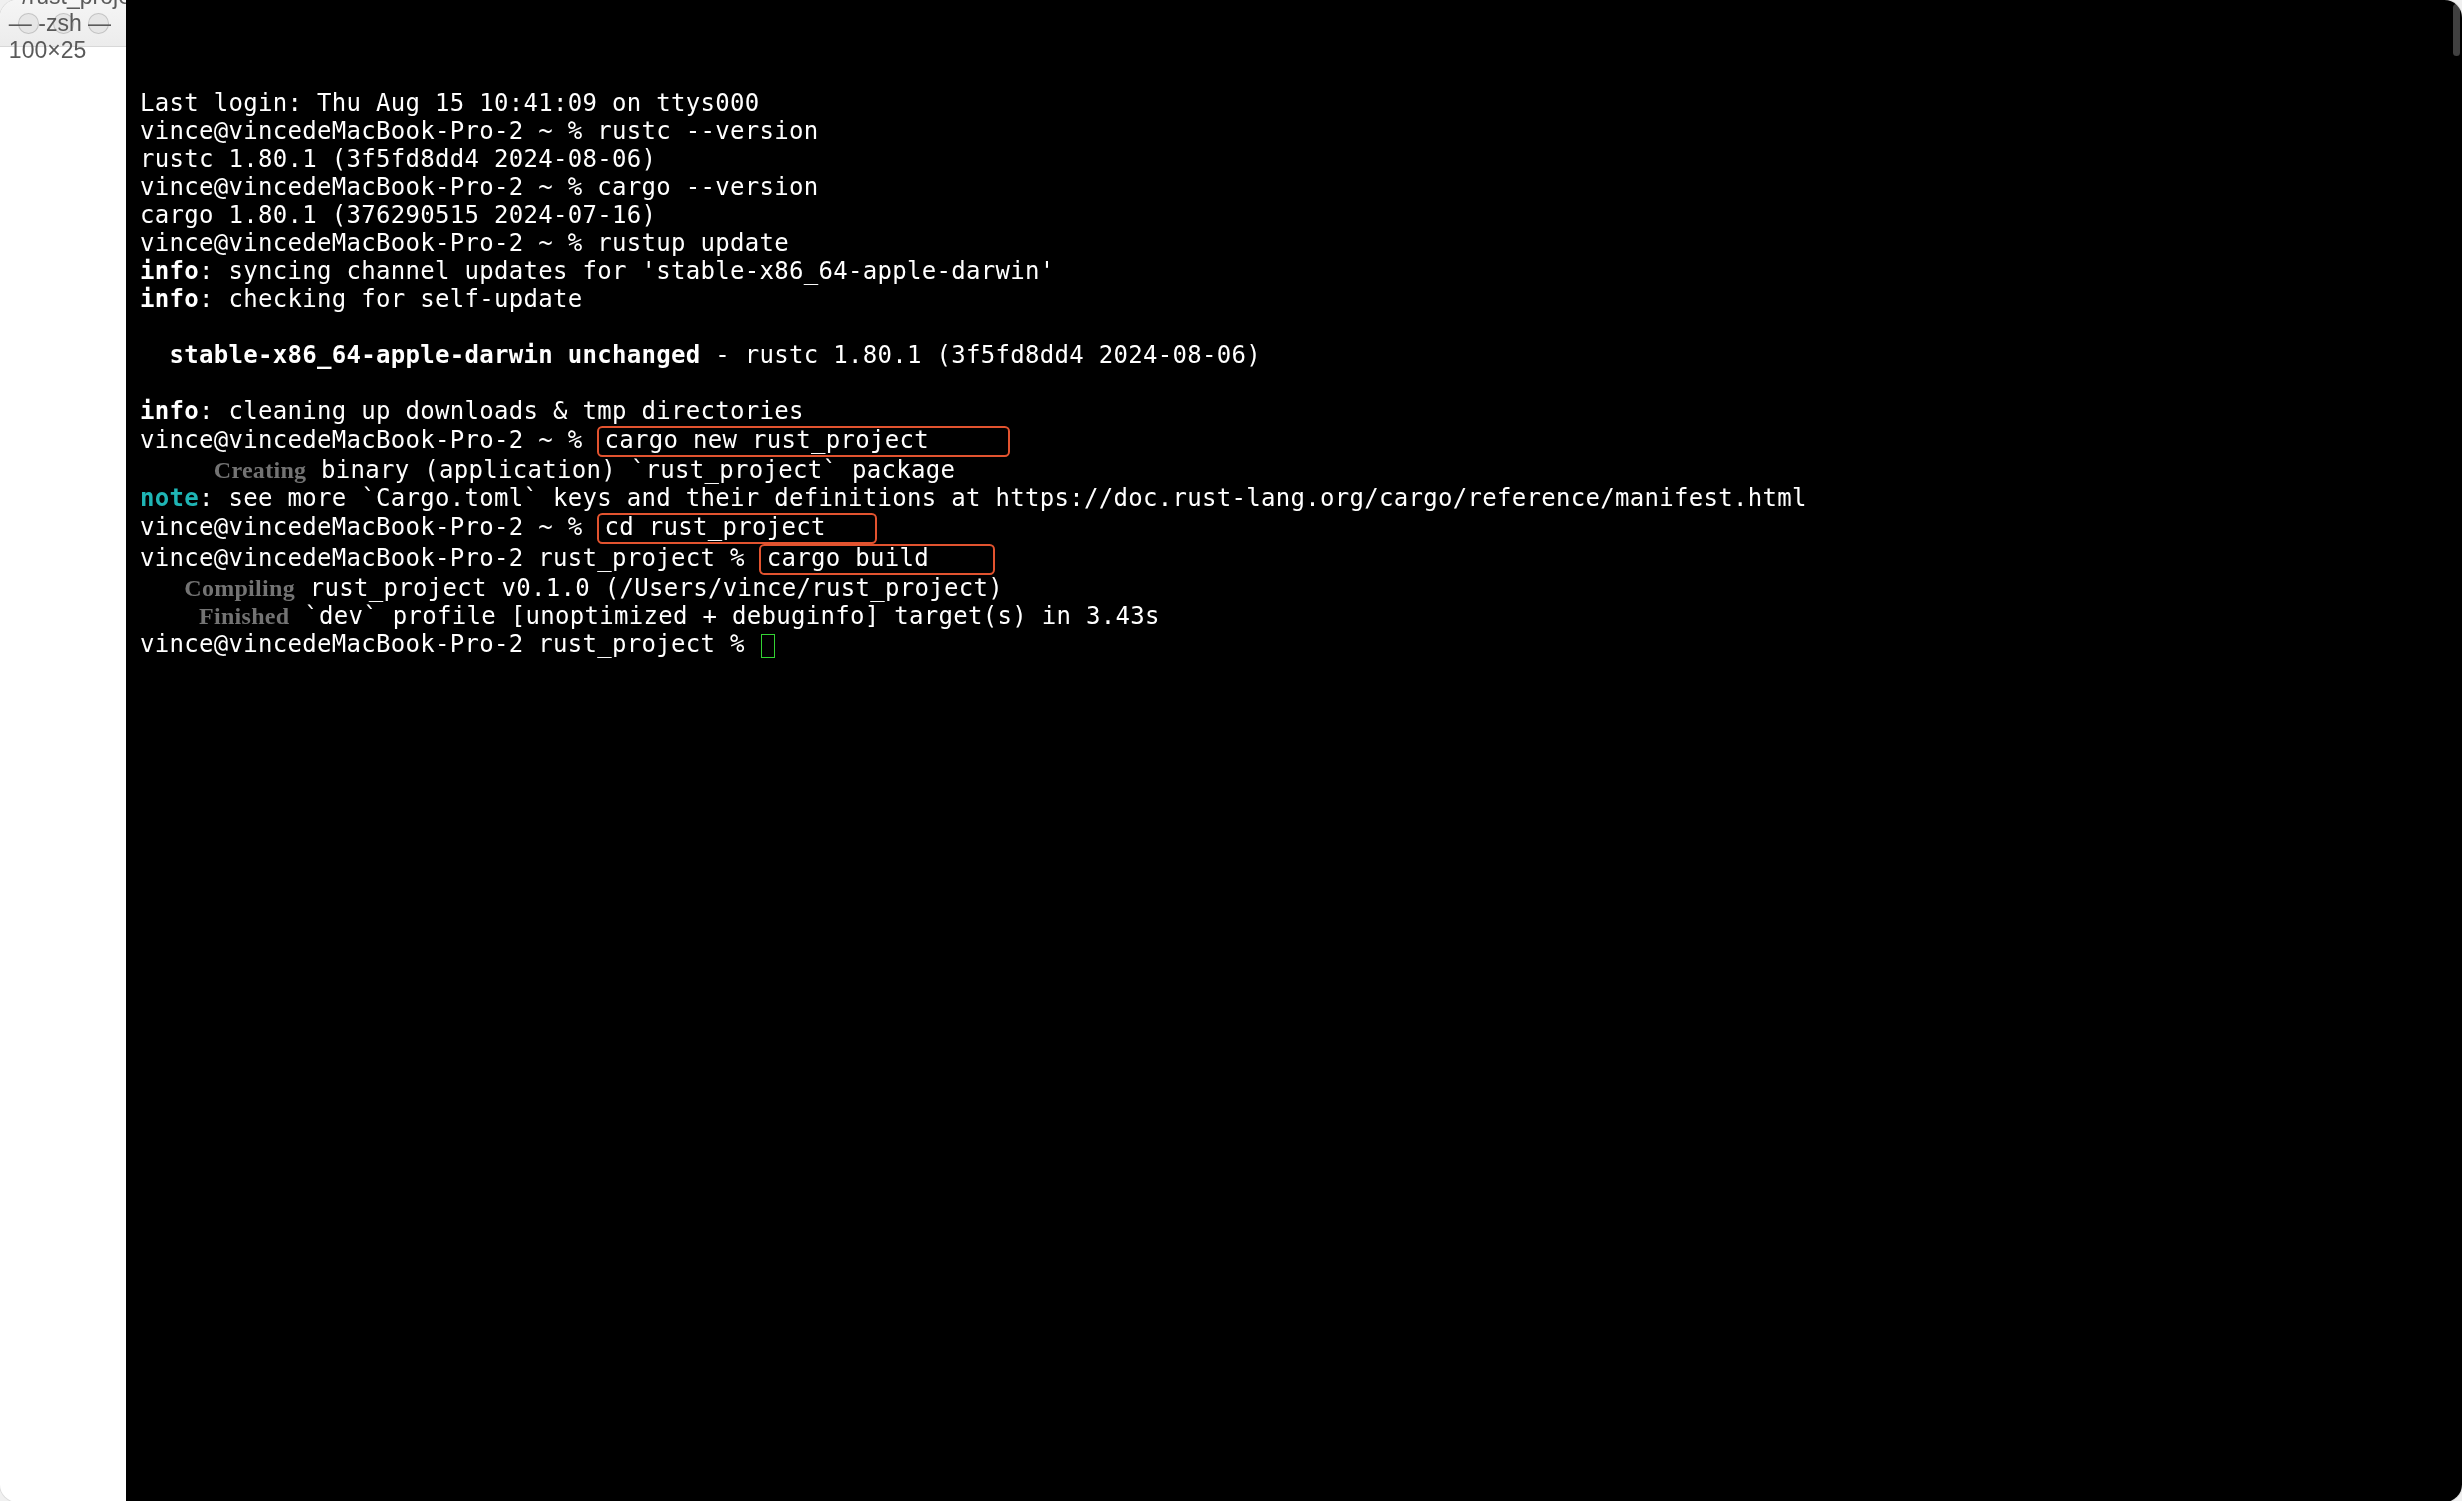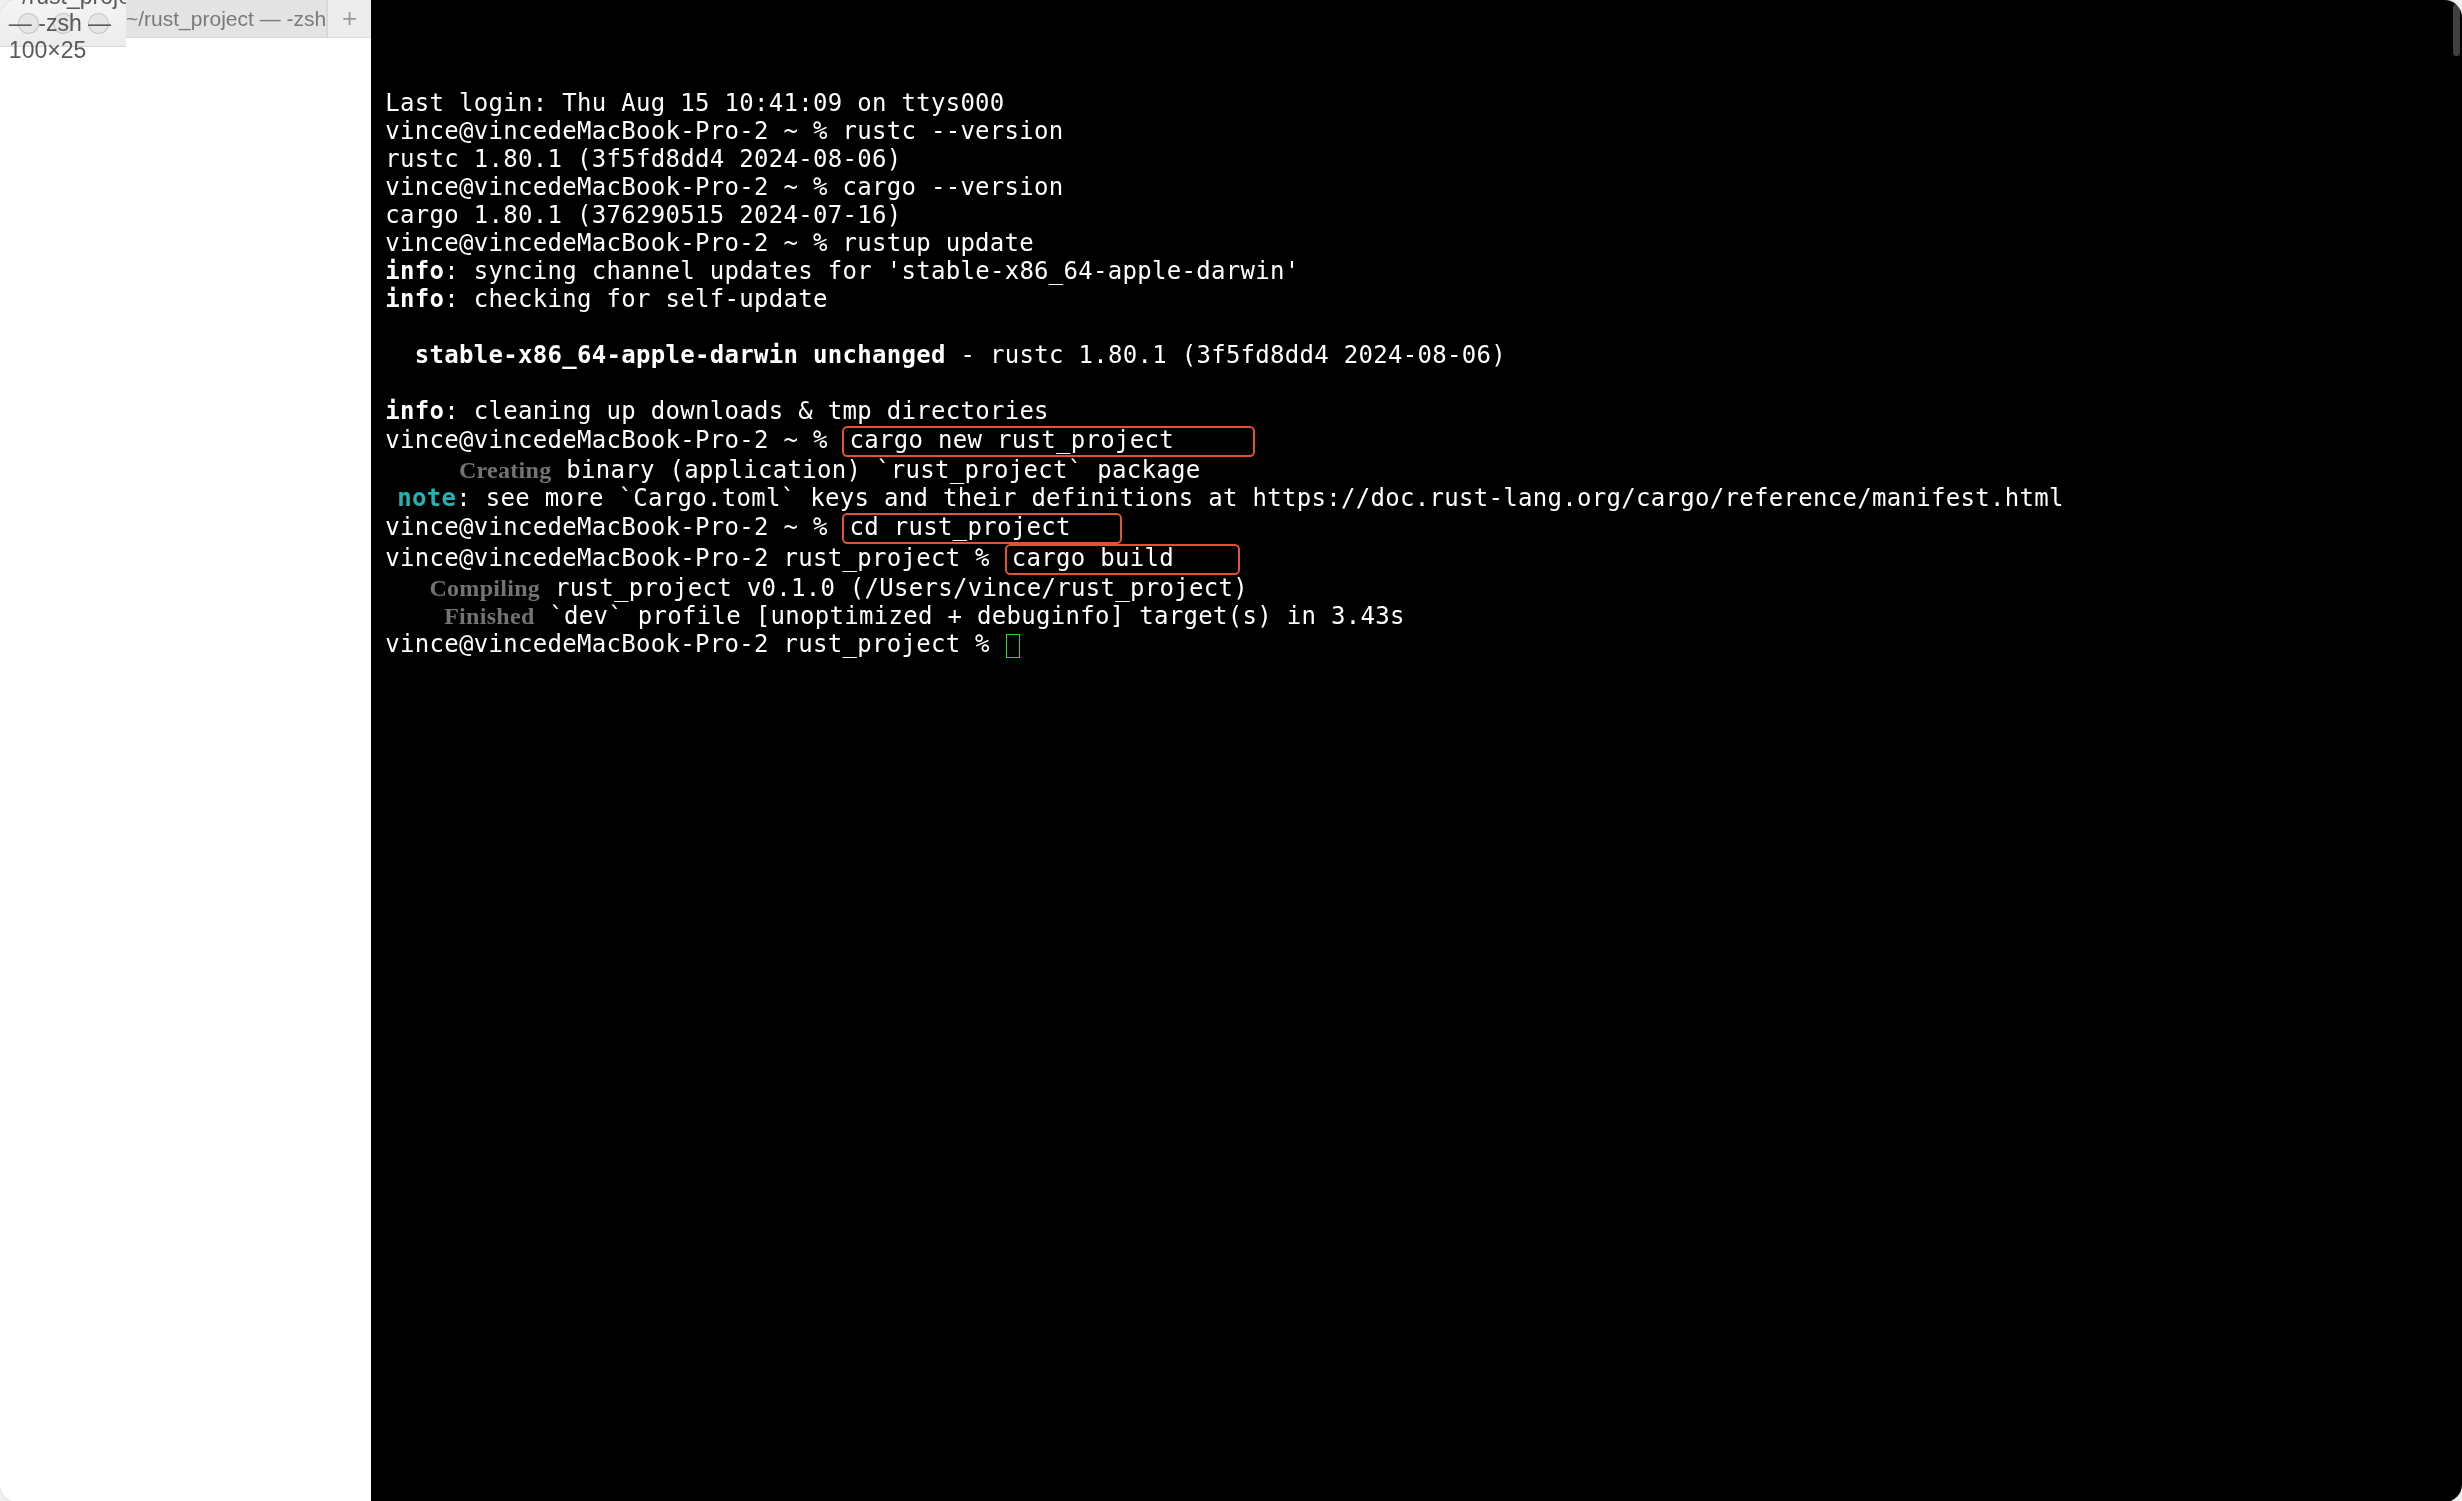--- a/index.html
+++ b/index.html
@@ -101,21 +101,21 @@
       color: #fff;
       overflow: hidden;
       position: relative;
       white-space: pre-wrap;
       letter-spacing: 0.3px;
     }
     .terminal .line {
       min-height: 28px;
     }
     .green { color: #737373; font-weight: bold; font-family: Liberation Serif, serif; }
-    .blue-info { color: #1fb5b5; font-weight: bold; margin-left: 12px; }
+    .blue-info { color: #1fb5b5; font-weight: bold; }
     .bold { font-weight: bold; }
     .hl {
       border: 2.6px solid #e2532f;
       border-radius: 5.2px;
       padding: 0 5.2px 1.7px 5.2px;
       display: inline-block;
       line-height: 1.05;
     }
     .cursor-box {
       display: inline-block;
@@ -148,24 +148,18 @@
     <div class="title-text">
       <span class="folder-icon">
         <svg viewBox="0 0 26 22" width="23" height="19">
           <path d="M2 3 h7 l2 3 h13 a2 2 0 0 1 2 2 v11 a2 2 0 0 1 -2 2 h-22 a2 2 0 0 1 -2 -2 v-14 a2 2 0 0 1 2 -2 z" fill="#8a8a8a"></path>
         </svg>
       </span>
       <span>~/rust_project — -zsh — 100×25</span>
     </div>
   </div>
 
-  <div class="tabbar">
-    <div class="tab">
-      <span>~/rust_project — -zsh</span>
-    </div>
-    <div class="addtab">+</div>
-  </div>
 
   <div class="terminal" id="terminal">
     <div class="scrollbar-stub"></div>
   <div class="line">Last login: Thu Aug 15 10:41:09 on ttys000</div><div class="line">vince@vincedeMacBook-Pro-2 ~ % rustc --version</div><div class="line">rustc 1.80.1 (3f5fd8dd4 2024-08-06)</div><div class="line">vince@vincedeMacBook-Pro-2 ~ % cargo --version</div><div class="line">cargo 1.80.1 (376290515 2024-07-16)</div><div class="line">vince@vincedeMacBook-Pro-2 ~ % rustup update</div><div class="line"><span class="bold">info</span>: syncing channel updates for 'stable-x86_64-apple-darwin'</div><div class="line"><span class="bold">info</span>: checking for self-update</div><div class="line">&nbsp;</div><div class="line">  <span class="bold">stable-x86_64-apple-darwin unchanged</span> - rustc 1.80.1 (3f5fd8dd4 2024-08-06)</div><div class="line">&nbsp;</div><div class="line"><span class="bold">info</span>: cleaning up downloads &amp; tmp directories</div><div class="line">vince@vincedeMacBook-Pro-2 ~ % <span class="hl">cargo new rust_project     </span></div><div class="line">     <span class="green">Creating</span> binary (application) `rust_project` package</div><div class="line"><span class="blue-info">note</span>: see more `Cargo.toml` keys and their definitions at https://doc.rust-lang.org/cargo/reference/manifest.html</div><div class="line">vince@vincedeMacBook-Pro-2 ~ % <span class="hl">cd rust_project   </span></div><div class="line">vince@vincedeMacBook-Pro-2 rust_project % <span class="hl">cargo build    </span></div><div class="line">   <span class="green">Compiling</span> rust_project v0.1.0 (/Users/vince/rust_project)</div><div class="line">    <span class="green">Finished</span> `dev` profile [unoptimized + debuginfo] target(s) in 3.43s</div><div class="line">vince@vincedeMacBook-Pro-2 rust_project % <span class="cursor-box"></span></div></div>
 </div>
 
 
 </body></html>

